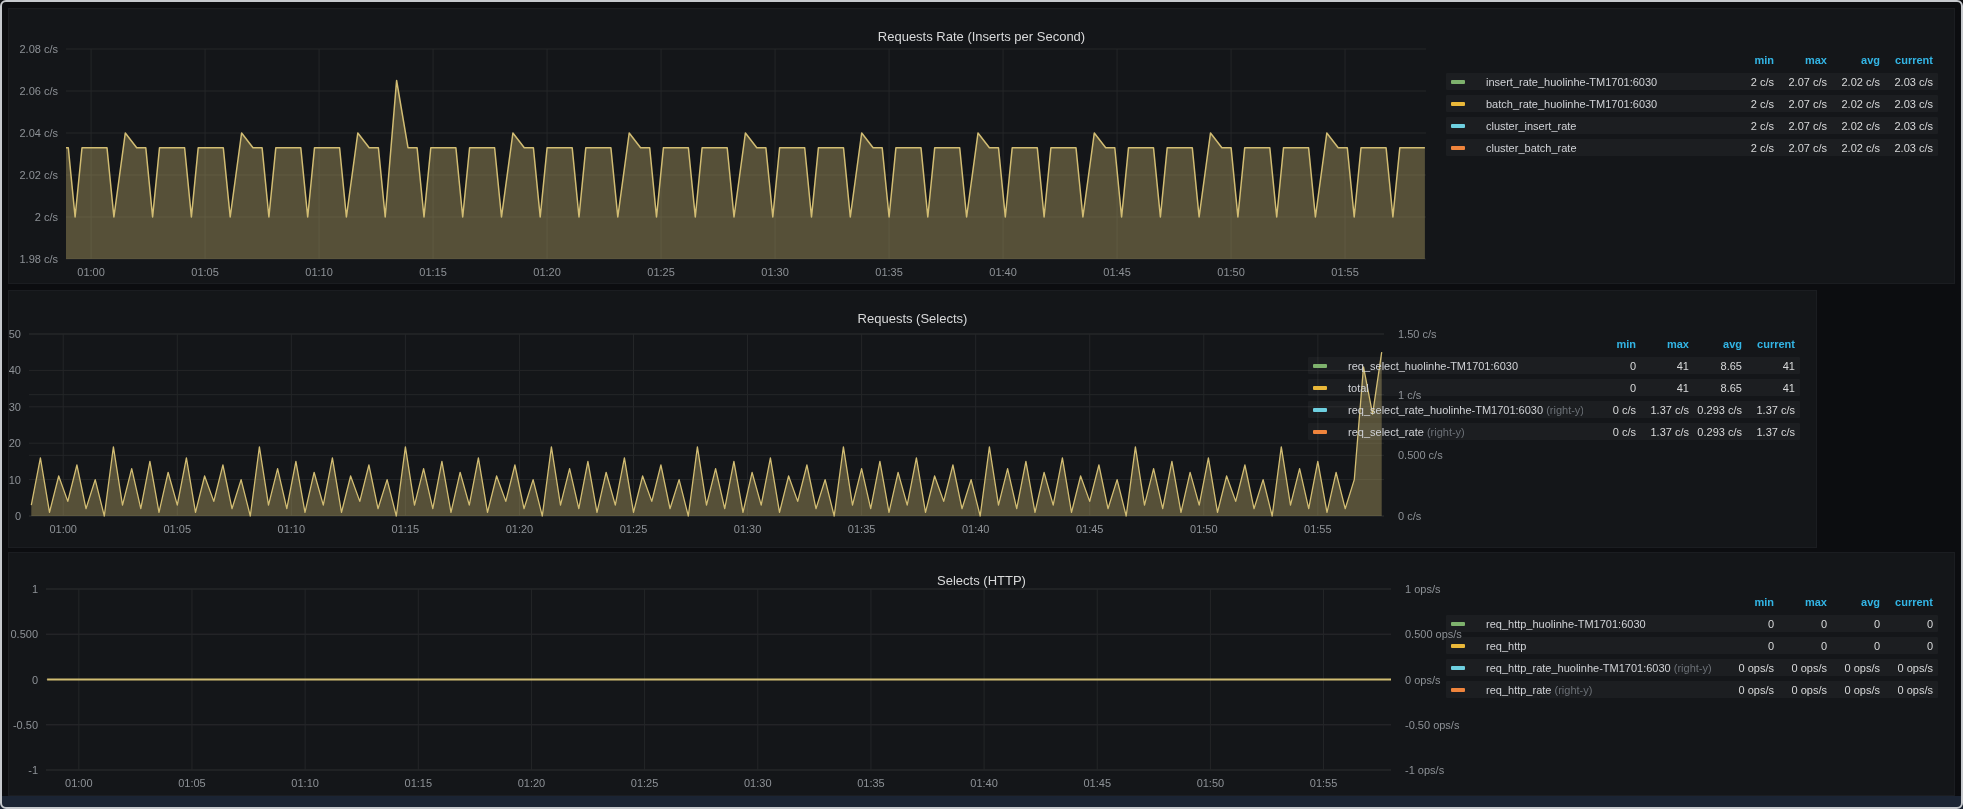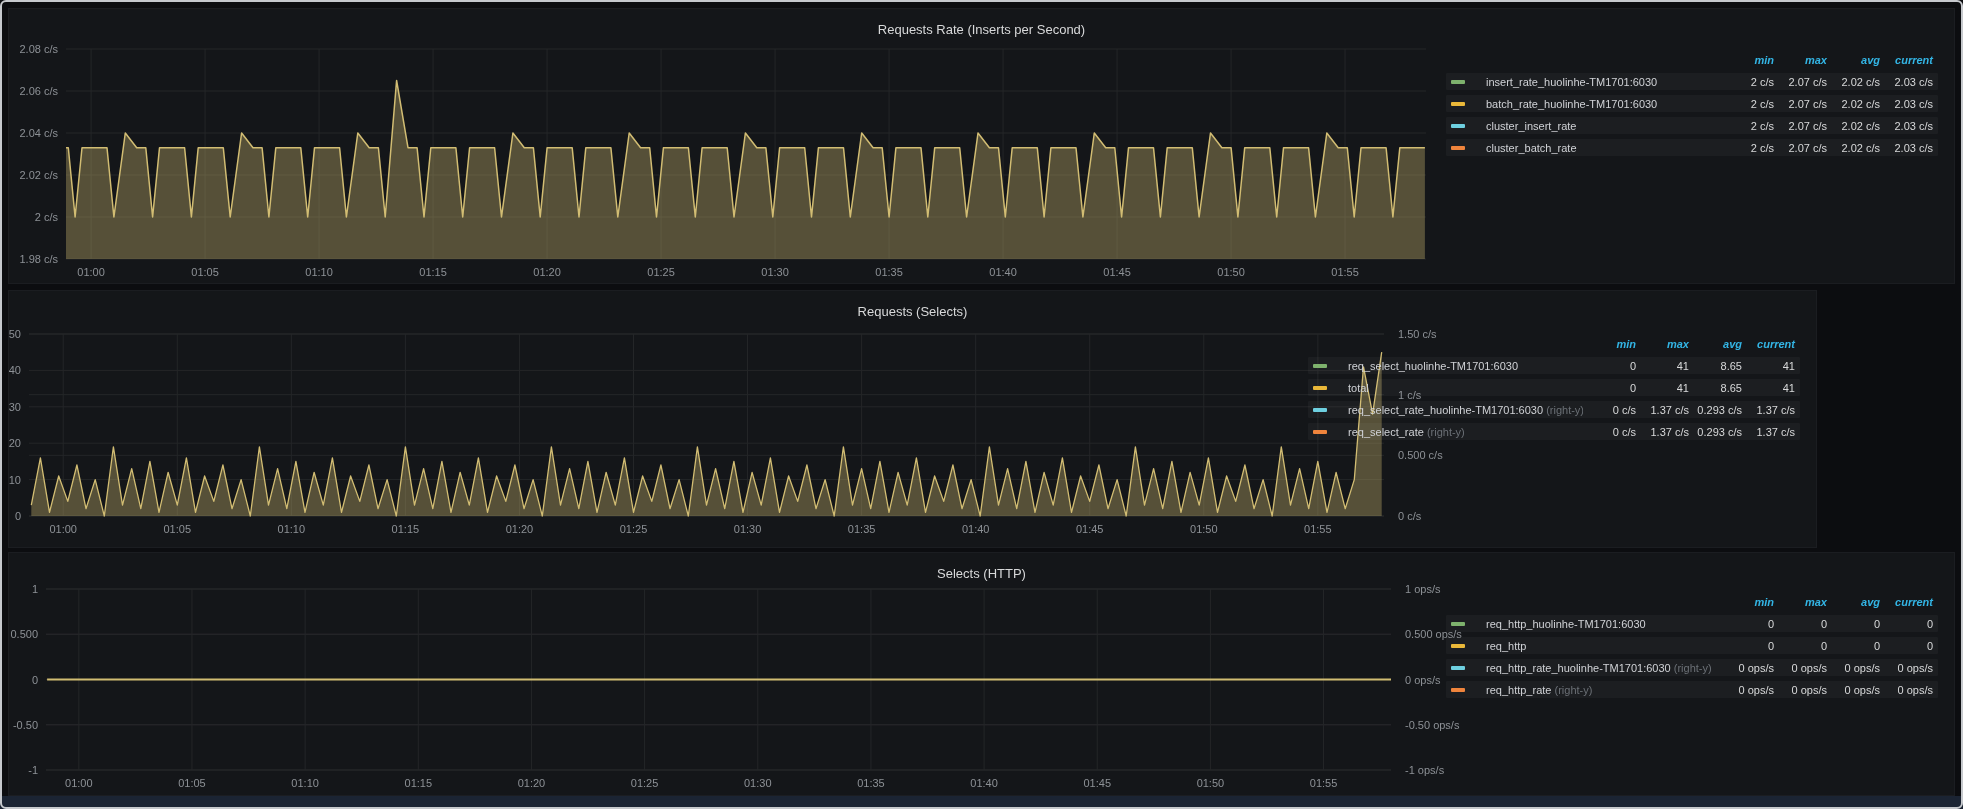--- a/index.html
+++ b/index.html
@@ -5,36 +5,36 @@
   html,body{margin:0;padding:0;}
   body{
     width:1963px;height:809px;position:relative;
     background:#0c0d10;
     font-family:"Liberation Sans",sans-serif;
     overflow:hidden;
   }
   .frame{position:absolute;inset:0;border:2px solid #c6c9cd;border-radius:6px;pointer-events:none;z-index:50;}
   .panel{position:absolute;background:#141619;border:1px solid #1b1d21;box-sizing:border-box;}
   .panel-title{
-    position:absolute;top:13px;left:0;width:100%;text-align:center;
+    position:absolute;top:20px;left:0;width:100%;text-align:center;
     font-size:13px;font-weight:500;color:#d8d9da;cursor:pointer;z-index:3;
   }
   .chart-svg{position:absolute;top:0;left:0;}
   svg text{font-family:"Liberation Sans",sans-serif;}
   .grid-line{stroke:#242628;stroke-width:1;}
   .tick{fill:#8d9196;font-size:11px;}
   .legend{position:absolute;right:16px;width:492px;z-index:4;font-size:11px;}
   .leg-row{display:flex;align-items:center;height:17px;margin-bottom:5px;
     background:rgba(255,255,255,0.035);padding:0 5px;border-radius:1px;}
   .leg-row.leg-head{background:transparent;}
   .swatch{display:inline-block;width:14px;height:4px;border-radius:1px;margin-right:9px;flex:none;}
   .leg-name{flex:1;min-width:0;color:#d0d2d6;white-space:nowrap;overflow:hidden;padding-left:12px;}
   .leg-name .dim{color:#6b7076;}
   .leg-val{width:53px;text-align:right;color:#d8d9da;flex:none;}
-  .leg-head .leg-val{color:#33b5e5;font-weight:700;font-style:italic;}
+  .leg-head .leg-val{color:#33b5e5;font-weight:700;}
   .footer-strip{position:absolute;left:0;bottom:0;width:100%;height:13px;background:#1b2433;}
 </style>
 </head>
 <body>
 
 <section class="panel" id="panel0" style="top: 8px; left: 8px; width: 1947px; height: 276px;">
   <div class="panel-title">Requests Rate (Inserts per Second)</div>
   <svg class="chart-svg" width="1947" height="276">
       <defs>
         <clipPath id="clip0">

